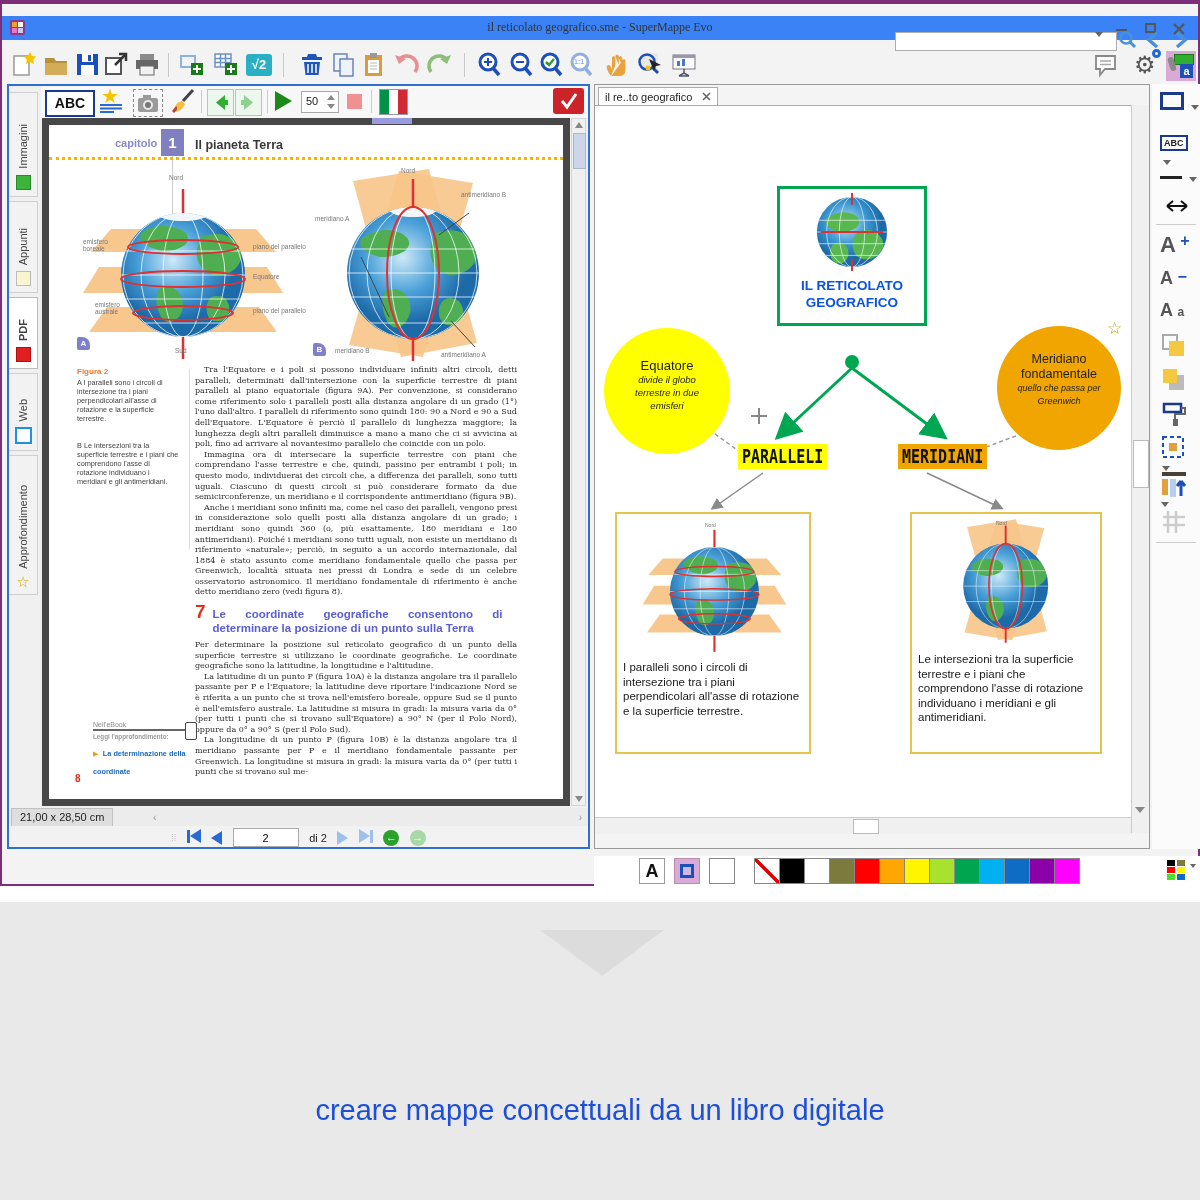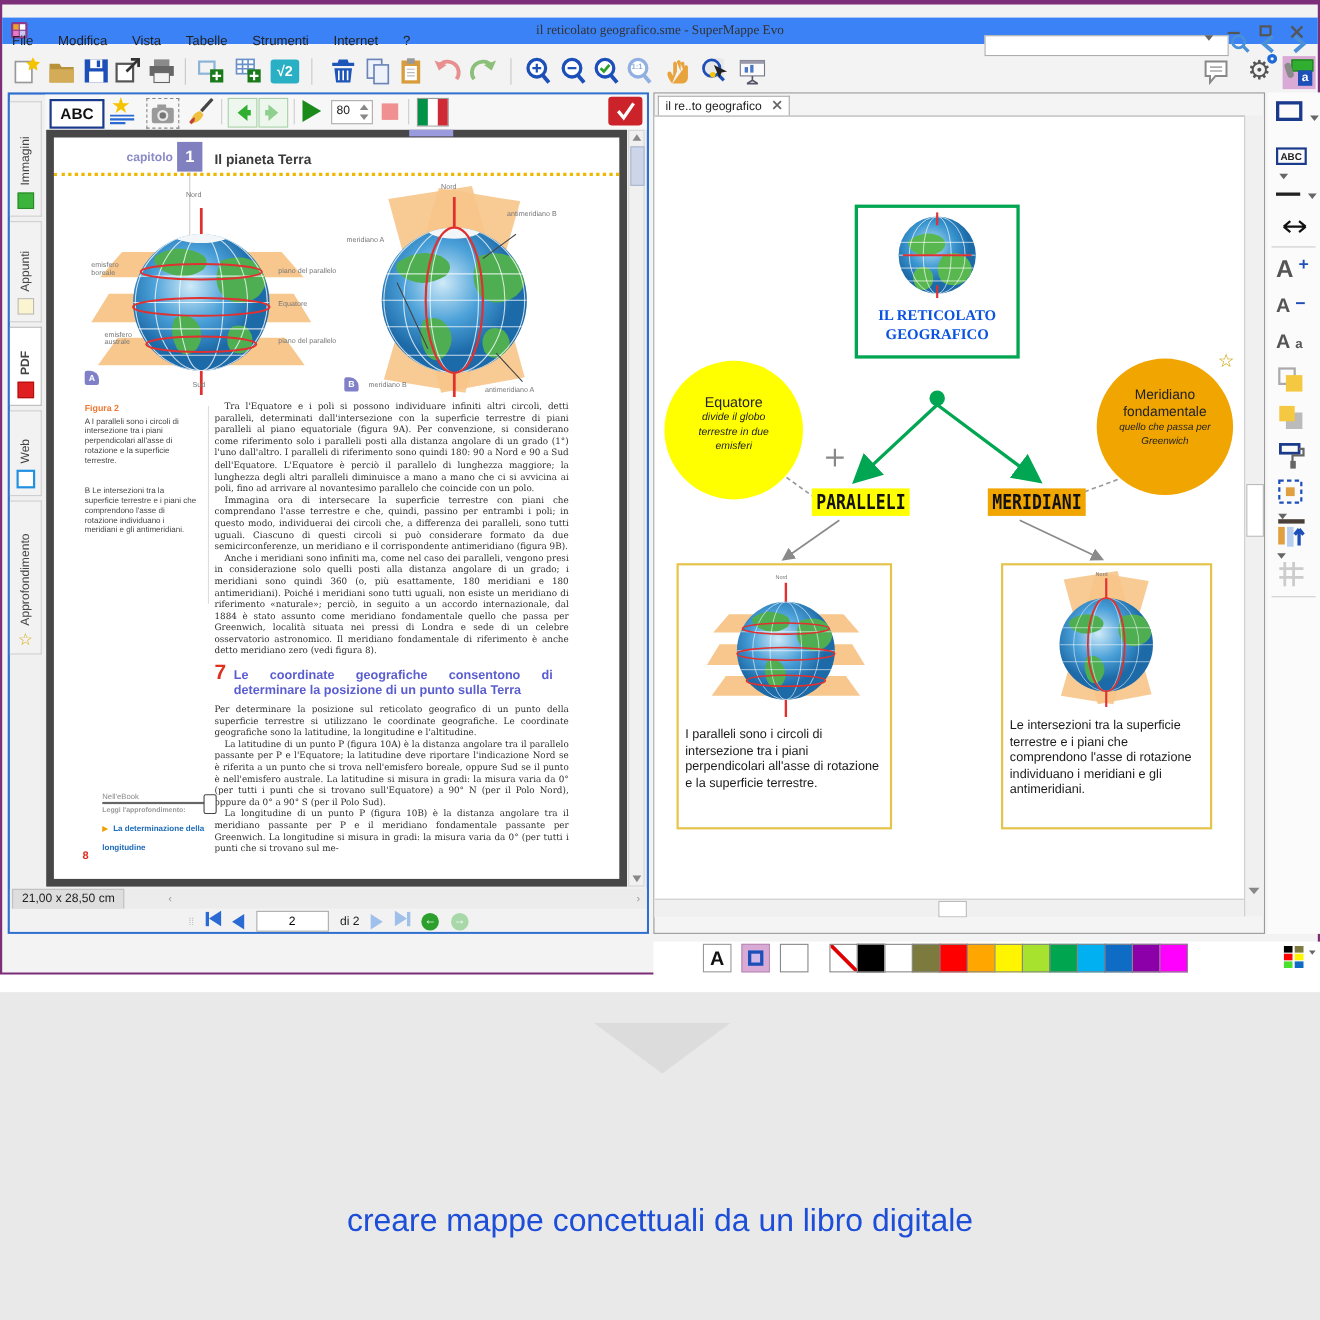--- a/index.html
+++ b/index.html
@@ -107,29 +107,20 @@
         </span>
       <span class="winbtn" style="right:34px;">
         <span class="abs" style="left:7px;top:1px;width:11px;height:10px;border:2px solid #555;box-sizing:border-box;"></span>
         </span>
       <span class="winbtn" style="right:6px;">
         <svg width="26" height="14">
             <path d="M8 2 L18 12 M18 2 L8 12" stroke="#555" stroke-width="2"></path>
           </svg></span>
     </div>
 
-    <div class="menubar">
-      <span class="menuitem">File</span>
-      <span class="menuitem">Modifica</span>
-      <span class="menuitem">Vista</span>
-      <span class="menuitem">Tabelle</span>
-      <span class="menuitem">Strumenti</span>
-      <span class="menuitem">Internet</span>
-      <span class="menuitem">?</span>
-    </div>
 
     <input class="searchbox" value="" style="">
     <span class="abs" style="left:1093px;top:33px;"><span class="ddarrow"></span></span>
     <span class="abs" style="left:1116px;top:26px;">
       <svg width="20" height="20">
           <circle cx="8" cy="8" r="5.5" fill="none" stroke="#4a90d9" stroke-width="2.5"></circle>
           <line x1="12" y1="12" x2="17" y2="17" stroke="#4a90d9" stroke-width="3"></line>
         </svg></span>
     <span class="abs" style="left:1142px;top:26px;">
       <svg width="20" height="20">
@@ -306,21 +297,21 @@
           <svg width="25" height="25">
               <path d="M17 5 L8 12.5 L17 20 v-5 h3 v-5 h-3z" fill="#2fae2f"></path>
             </svg></span>
         <span class="abs" style="left:194px;top:3px;width:25px;height:25px;border:1px solid #a8d0a8;background:#eef7ee;">
           <svg width="25" height="25">
               <path d="M8 5 L17 12.5 L8 20 v-5 h-3 v-5 h3z" fill="#8fd08f"></path>
             </svg></span>
         <span class="abs" style="left:226px;top:4px;width:1px;height:23px;background:#ccc;"></span>
         <span class="abs" style="left:234px;top:5px;width:0;height:0;border-top:10px solid transparent;border-bottom:10px solid transparent;border-left:17px solid #1a8a1a;"></span>
         <span class="abs" style="left:260px;top:5px;width:36px;height:20px;border:1px solid #aaa;background:#fff;">
-          <span class="abs" style="left:4px;top:3px;font-size:11px;color:#222;">80</span>
+          <span class="abs" style="left:4px;top:3px;font-size:11px;color:#222;">50</span>
           <span class="abs" style="right:3px;top:3px;width:0;height:0;border-left:4px solid transparent;border-right:4px solid transparent;border-bottom:5px solid #888;"></span>
           <span class="abs" style="right:3px;bottom:3px;width:0;height:0;border-left:4px solid transparent;border-right:4px solid transparent;border-top:5px solid #888;"></span>
           </span>
         <span class="abs" style="left:306px;top:8px;width:15px;height:15px;background:#f09090;"></span>
         <span class="abs" style="left:330px;top:4px;width:1px;height:23px;background:#ccc;"></span>
         <span class="abs" style="left:338px;top:3px;width:27px;height:24px;border:1px solid #999;">
           <span class="abs" style="left:0;top:0;width:9px;height:24px;background:#009246;"></span>
           <span class="abs" style="left:9px;top:0;width:9px;height:24px;background:#fff;"></span>
           <span class="abs" style="left:18px;top:0;width:9px;height:24px;background:#ce2b37;"></span>
           </span>
@@ -472,21 +463,21 @@
           </div>
 
           <div class="abs" style="left:44px;top:596px;width:96px;">
             <div style="font-size:7px;color:#888;">Nell'eBook</div>
             <div style="border-top:2px solid #666;margin:1px 0 2px 0;position:relative;">
               <span class="abs" style="right:-8px;top:-9px;width:10px;height:16px;border:1.5px solid #444;border-radius:2px;background:#fff;"></span>
             </div>
             <div style="font-size:6.3px;font-weight:bold;color:#999;">Leggi l'approfondimento:</div>
             <div style="margin-top:2px;">
               <span style="color:#f0a000;font-size:7px;">▶</span>
-              <span style="font-size:7.3px;font-weight:bold;color:#1a6ab8;">La determinazione della longitudine</span>
+              <span style="font-size:7.3px;font-weight:bold;color:#1a6ab8;">La determinazione della coordinate</span>
             </div>
           </div>
           <span class="abs" style="left:26px;top:648px;font-size:10px;font-weight:bold;color:#e0301e;">8</span>
         </div>
       </div>
 
       <div class="pv-vscroll">
         <span class="abs" style="left:3px;top:3px;width:0;height:0;border-left:4px solid transparent;border-right:4px solid transparent;border-bottom:6px solid #888;"></span>
         <span class="abs scroll-thumb" style="left:1px;top:14px;width:11px;height:34px;"></span>
         <span class="abs" style="left:3px;bottom:3px;width:0;height:0;border-left:4px solid transparent;border-right:4px solid transparent;border-top:6px solid #888;"></span>
@@ -564,21 +555,21 @@
                   <ellipse cx="40" cy="40" rx="13" ry="36"></ellipse>
                     <ellipse cx="40" cy="40" rx="26" ry="36"></ellipse>
                   <path d="M6 28 h68 M4 40 h72 M6 52 h68 M12 64 h56"></path>
                 </g>
               </g>
               <line x1="40" y1="0" x2="40" y2="12" stroke="#e03030" stroke-width="2"></line>
               <line x1="40" y1="68" x2="40" y2="80" stroke="#e03030" stroke-width="2"></line>
               <line x1="8" y1="40" x2="72" y2="40" stroke="#e03030" stroke-width="2"></line>
             </svg>
           </span>
-          <div style="color:#0a52e0;font-weight:bold;font-size:13.5px;line-height:17px;margin-top:2px;font-family:Liberation Serif, serif;">
+          <div style="color:#0a52e0;font-weight:bold;font-size:13.5px;line-height:17px;margin-top:2px;">
             <div>IL  RETICOLATO</div>
             <div>GEOGRAFICO</div>
           </div>
         </div>
 
         <div class="circlenode" style="left:9px;top:222px;width:126px;height:126px;background:#ffff00;padding-top:30px;">
           <div class="t">Equatore</div>
           <div class="n" style="padding:0 16px;">divide il globo terrestre in due emisferi</div>
         </div>
 

